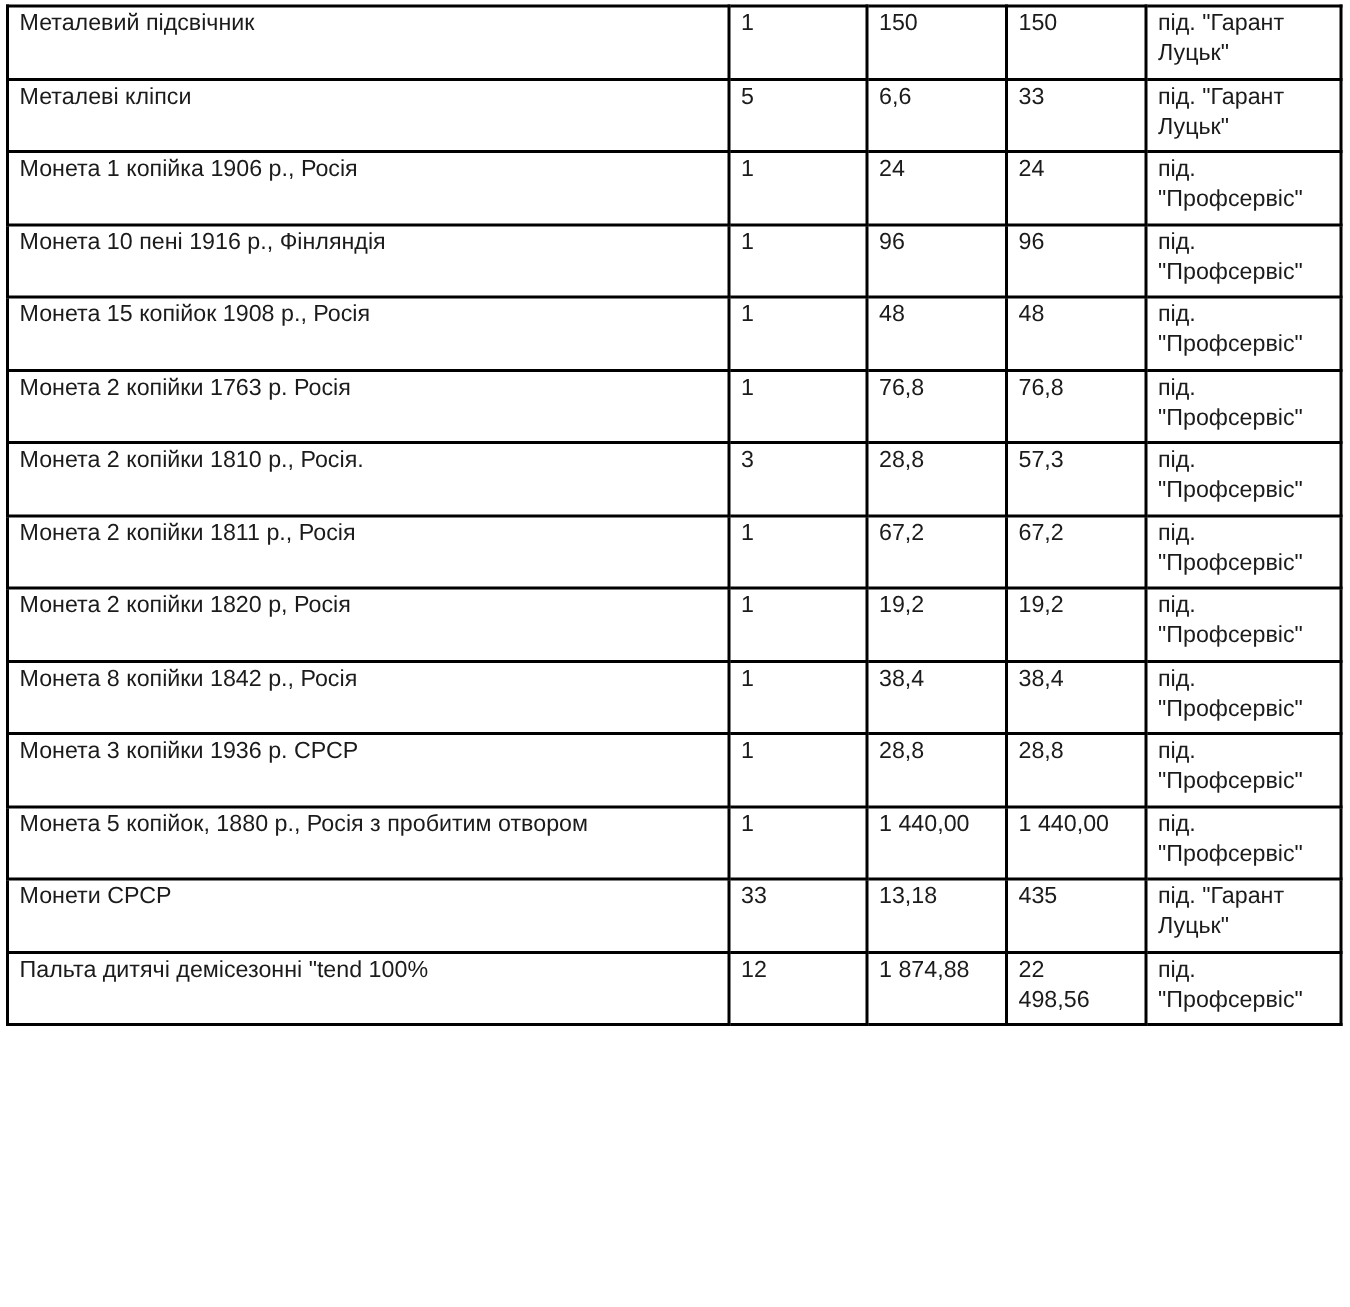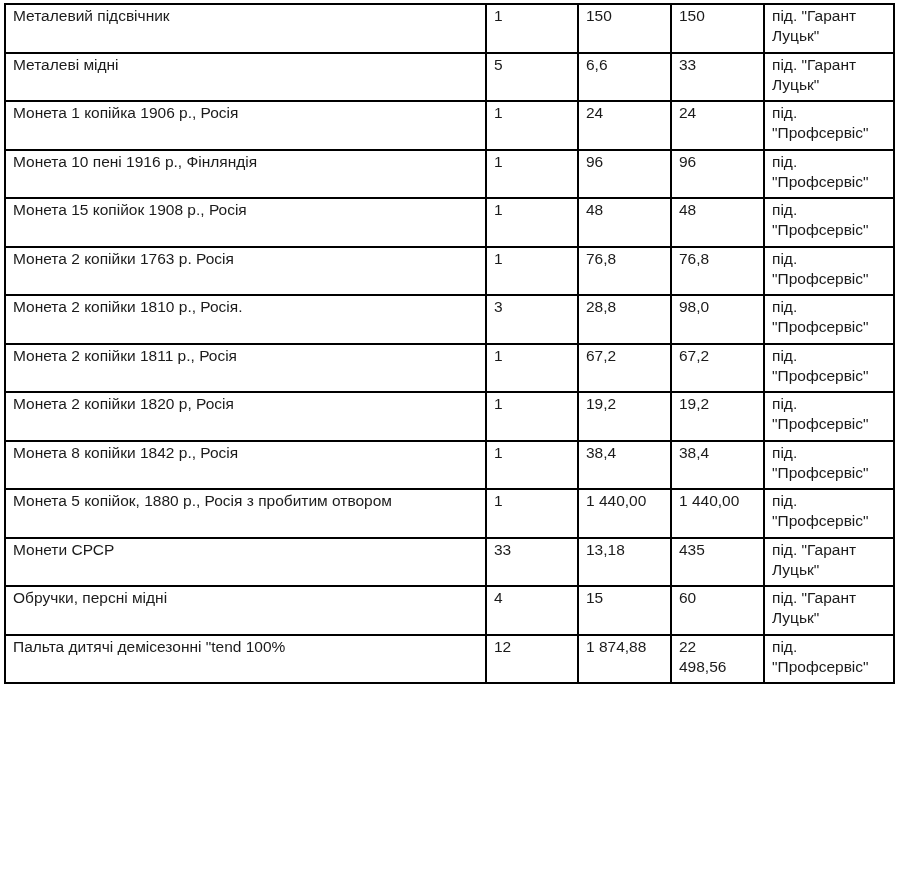--- a/index.html
+++ b/index.html
@@ -47,21 +47,21 @@
     </colgroup>
     <tbody id="rows">
         <tr>
           <td>Металевий підсвічник</td>
           <td>1</td>
           <td>150</td>
           <td>150</td>
           <td>під. "Гарант<br>Луцьк"</td>
         </tr>
         <tr>
-          <td>Металеві мідні</td>
+          <td>Металеві кліпси</td>
           <td>5</td>
           <td>6,6</td>
           <td>33</td>
           <td>під. "Гарант<br>Луцьк"</td>
         </tr>
         <tr>
           <td>Монета 1 копійка 1906 р., Росія</td>
           <td>1</td>
           <td>24</td>
           <td>24</td>
@@ -85,21 +85,21 @@
           <td>Монета 2 копійки 1763 р. Росія</td>
           <td>1</td>
           <td>76,8</td>
           <td>76,8</td>
           <td>під.<br>"Профсервіс"</td>
         </tr>
         <tr>
           <td>Монета 2 копійки 1810 р., Росія.</td>
           <td>3</td>
           <td>28,8</td>
-          <td>98,0</td>
+          <td>57,3</td>
           <td>під.<br>"Профсервіс"</td>
         </tr>
         <tr>
           <td>Монета 2 копійки 1811 р., Росія</td>
           <td>1</td>
           <td>67,2</td>
           <td>67,2</td>
           <td>під.<br>"Профсервіс"</td>
         </tr>
         <tr>
@@ -110,41 +110,41 @@
           <td>під.<br>"Профсервіс"</td>
         </tr>
         <tr>
           <td>Монета 8 копійки 1842 р., Росія</td>
           <td>1</td>
           <td>38,4</td>
           <td>38,4</td>
           <td>під.<br>"Профсервіс"</td>
         </tr>
         <tr>
+          <td>Монета 3 копійки 1936 р. СРСР</td>
+          <td>1</td>
+          <td>28,8</td>
+          <td>28,8</td>
+          <td>під.<br>"Профсервіс"</td>
+        </tr>
+        <tr>
           <td>Монета 5 копійок, 1880 р., Росія з пробитим отвором</td>
           <td>1</td>
           <td>1 440,00</td>
           <td>1 440,00</td>
           <td>під.<br>"Профсервіс"</td>
         </tr>
         <tr>
           <td>Монети СРСР</td>
           <td>33</td>
           <td>13,18</td>
           <td>435</td>
           <td>під. "Гарант<br>Луцьк"</td>
         </tr>
         <tr>
-          <td>Обручки, персні мідні</td>
-          <td>4</td>
-          <td>15</td>
-          <td>60</td>
-          <td>під. "Гарант<br>Луцьк"</td>
-        </tr>
-        <tr>
           <td>Пальта дитячі демісезонні "tend 100%</td>
           <td>12</td>
           <td>1 874,88</td>
           <td>22<br>498,56</td>
           <td>під.<br>"Профсервіс"</td>
         </tr>
       </tbody>
   </table>
 </div>
 

